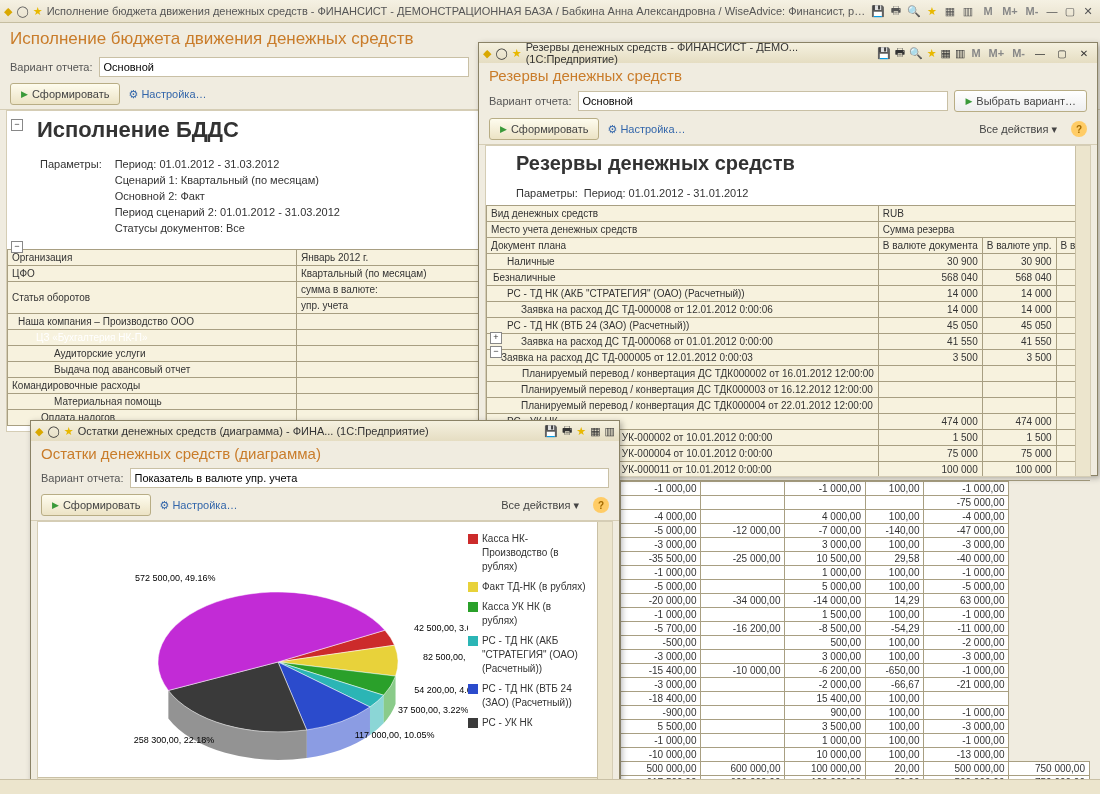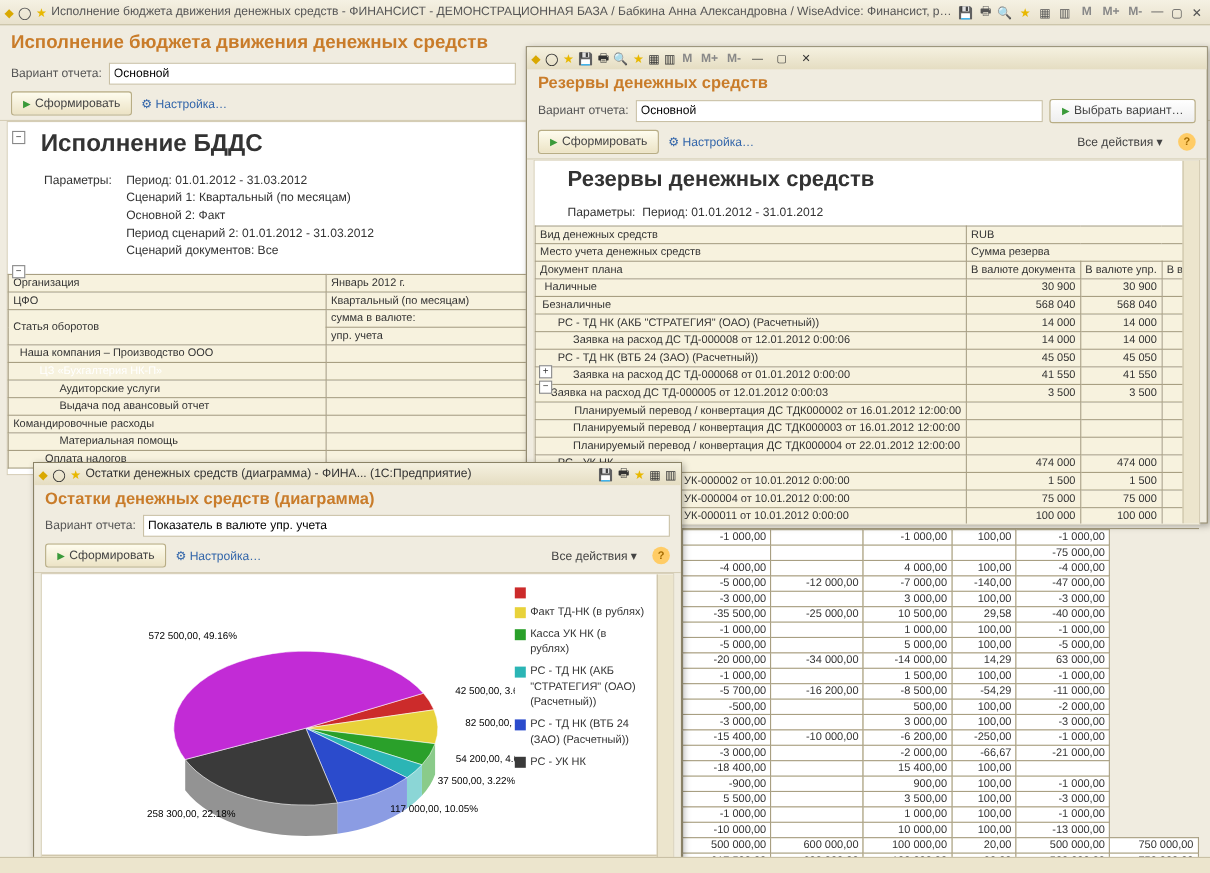--- a/index.html
+++ b/index.html
@@ -3,21 +3,21 @@
 <meta charset="utf-8">
 <style>
 html,body{margin:0;padding:0;font-family:Arial,sans-serif;font-size:11px;background:#f0ece0;color:#333;overflow:hidden}
 .app{position:relative;width:1100px;height:794px;background:#f0ece0}
 .main-titlebar{height:22px;background:linear-gradient(#f5f1e3,#e8e1cc);border-bottom:1px solid #c5bda0;display:flex;align-items:center;padding:0 4px;gap:4px;font-size:11px;color:#555}
 .main-titlebar .title-text{flex:1;white-space:nowrap;overflow:hidden;text-overflow:ellipsis}
 .toolbar-icons{display:flex;gap:2px}
 .toolbar-icons span{width:16px;height:16px;display:flex;align-items:center;justify-content:center;font-size:11px;cursor:pointer}
 .M-btn{font-weight:bold;color:#888;padding:0 2px}
 .wnd-btn{width:18px;height:16px;display:flex;align-items:center;justify-content:center;font-size:10px;cursor:pointer}
-.page-title{color:#c97c2a;font-size:17px;font-weight:bold;padding:6px 10px}
+.page-title{color:#c97c2a;font-size:17px;font-weight:normal;padding:6px 10px}
 .variant-row{display:flex;align-items:center;padding:2px 10px;gap:6px}
 .variant-row label{color:#555}
 .variant-input{flex:1;height:18px;border:1px solid #c9c0a5;background:#fff;padding:0 4px;font-size:11px}
 .button-row{display:flex;align-items:center;padding:4px 10px;gap:8px;border-bottom:1px solid #d5cdb5}
 .btn-run{height:22px;padding:0 10px;background:linear-gradient(#fefcee,#ece3c5);border:1px solid #b8ad85;border-radius:3px;font-size:11px;color:#444;cursor:pointer;display:flex;align-items:center;gap:4px}
 .btn-run::before{content:"▶";color:#3a9a3a;font-size:9px}
 .link-settings{color:#3366aa;cursor:pointer}
 .all-actions{margin-left:auto;color:#444;cursor:pointer;font-size:11px}
 .help-icon{width:16px;height:16px;border-radius:50%;background:#ffcc66;color:#a36a00;display:flex;align-items:center;justify-content:center;font-weight:bold;margin-left:6px;font-size:10px;cursor:pointer}
 .report-area{background:#fff;border:1px solid #d5cdb5;margin:0 6px;position:relative}
@@ -86,21 +86,21 @@
       <div class="param-block">
         <table style="font-size:11px">
             <tbody>
               <tr>
           <td style="vertical-align:top;padding-right:10px">Параметры:</td>
           <td id="main-params">
                   <div>Период: 01.01.2012 - 31.03.2012</div>
                   <div>Сценарий 1: Квартальный (по месяцам)</div>
                   <div>Основной 2: Факт</div>
                   <div>Период сценарий 2: 01.01.2012 - 31.03.2012</div>
-                  <div>Сценарий документов: Все</div>
+                  <div>Статусы документов: Все</div>
                 </td>
         </tr>
             </tbody>
           </table>
       </div>
       <table class="grid" style="margin-top:6px">
         <tbody>
             <tr>
               <th style="width:280px">Организация</th>
               <th colspan="3">Январь 2012 г.</th>
@@ -264,21 +264,21 @@
             <td class="num">-3 000,00</td>
             <td class="num"></td>
             <td class="num">3 000,00</td>
             <td class="num">100,00</td>
             <td class="num">-3 000,00</td>
           </tr>
           <tr>
             <td class="num">-15 400,00</td>
             <td class="num">-10 000,00</td>
             <td class="num">-6 200,00</td>
-            <td class="num">-250,00</td>
+            <td class="num">-650,00</td>
             <td class="num">-1 000,00</td>
           </tr>
           <tr>
             <td class="num">-3 000,00</td>
             <td class="num"></td>
             <td class="num">-2 000,00</td>
             <td class="num">-66,67</td>
             <td class="num">-21 000,00</td>
           </tr>
           <tr>
@@ -342,20 +342,21 @@
           </tr>
         </tbody>
       </table>
   </div>
 
   <div class="window" style="left:478px;top:42px;width:618px;height:432px">
     <div class="titlebar">
       <span class="yellow-icon">◆</span>
       <span>◯</span>
       <span class="star-icon">★</span>
+      <span style="flex:1">Резервы денежных средств - ФИНАНСИСТ - ДЕМО... (1С:Предприятие)</span>
       <span>💾</span>
       <span>🖶</span>
       <span>🔍</span>
       <span class="star-icon">★</span>
       <span>▦</span>
       <span>▥</span>
       <span class="M-btn">M</span>
       <span class="M-btn">M+</span>
       <span class="M-btn">M-</span>
       <span class="wnd-btn">—</span>
@@ -391,21 +392,21 @@
             </tr>
         <tr>
               <th>Документ плана</th>
               <th style="width:70px">В валюте документа</th>
               <th style="width:60px">В валюте упр.</th>
               <th style="width:70px">В валюте сценария</th>
             </tr>
         </tbody>
           <tbody id="reserves-rows">
             <tr class="">
-              <td style="padding-left:8px">Наличные</td>
+              <td style="padding-left:20px">Наличные</td>
               <td class="num">30 900</td>
               <td class="num">30 900</td>
               <td class="num">969,05</td>
             </tr>
             <tr class="">
               <td style="padding-left:6px">Безналичные</td>
               <td class="num">568 040</td>
               <td class="num">568 040</td>
               <td class="num">17 140,12</td>
             </tr>
@@ -439,21 +440,21 @@
               <td class="num">3 500</td>
               <td class="num">110,45</td>
             </tr>
             <tr class="row-white">
               <td style="padding-left:35px">Планируемый перевод / конвертация ДС ТДК000002 от 16.01.2012 12:00:00</td>
               <td class="num"></td>
               <td class="num"></td>
               <td class="num">-18,53</td>
             </tr>
             <tr class="row-white">
-              <td style="padding-left:34px">Планируемый перевод / конвертация ДС ТДК000003 от 16.01.2012 12:00:00</td>
+              <td style="padding-left:34px">Планируемый перевод / конвертация ДС ТДК000003 от 16.12.2012 12:00:00</td>
               <td class="num"></td>
               <td class="num"></td>
               <td class="num">-23,3</td>
             </tr>
             <tr class="row-white">
               <td style="padding-left:34px">Планируемый перевод / конвертация ДС ТДК000004 от 22.01.2012 12:00:00</td>
               <td class="num"></td>
               <td class="num"></td>
               <td class="num">-292,21</td>
             </tr>
@@ -532,20 +533,21 @@
               <text x="366.25309261758025" y="160.78579864113752" font-size="9" text-anchor="start">54 200,00, 4.65%</text>
               <text x="349.96917490422237" y="180.54867389286557" font-size="9" text-anchor="start">37 500,00, 3.22%</text>
               <text x="306.7126892740107" y="206.3729888456574" font-size="9" text-anchor="start">117 000,00, 10.05%</text>
               <text x="166.2581239320517" y="210.83746650399382" font-size="9" text-anchor="end">258 300,00, 22.18%</text>
               <text x="167.5830869983172" y="48.76519414572921" font-size="9" text-anchor="end">572 500,00, 49.16%</text>
             </svg>
         </div>
         <div class="legend" id="pie-legend">
             <div class="legend-item">
               <div class="legend-sw" style="background:#cc2b2b"></div>
+              <div>Касса НК-Производство (в рублях)</div>
             </div>
             <div class="legend-item">
               <div class="legend-sw" style="background:#e8d23a"></div>
               <div>Факт ТД-НК (в рублях)</div>
             </div>
             <div class="legend-item">
               <div class="legend-sw" style="background:#2aa02a"></div>
               <div>Касса УК НК (в рублях)</div>
             </div>
             <div class="legend-item">

